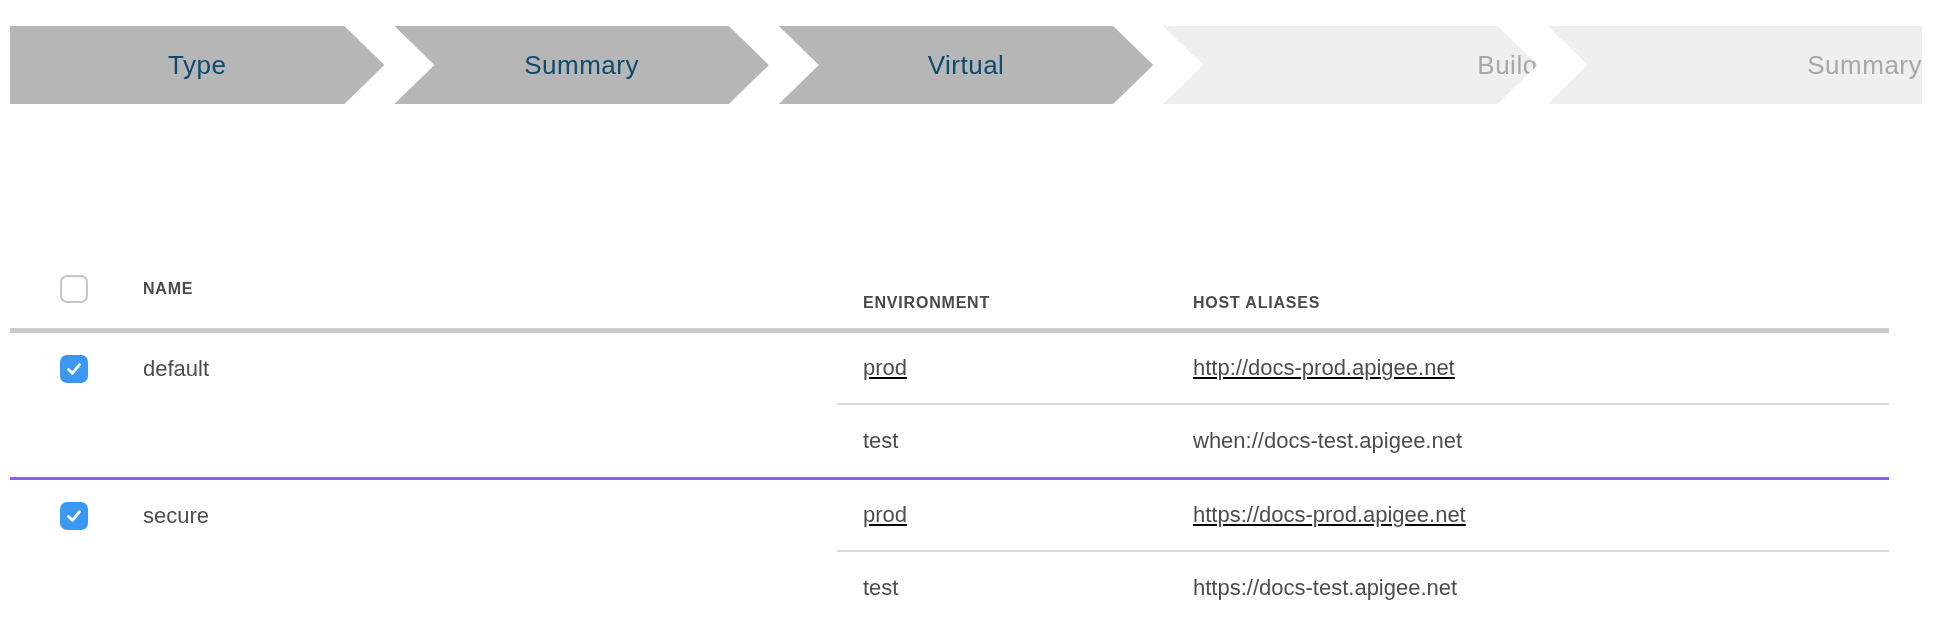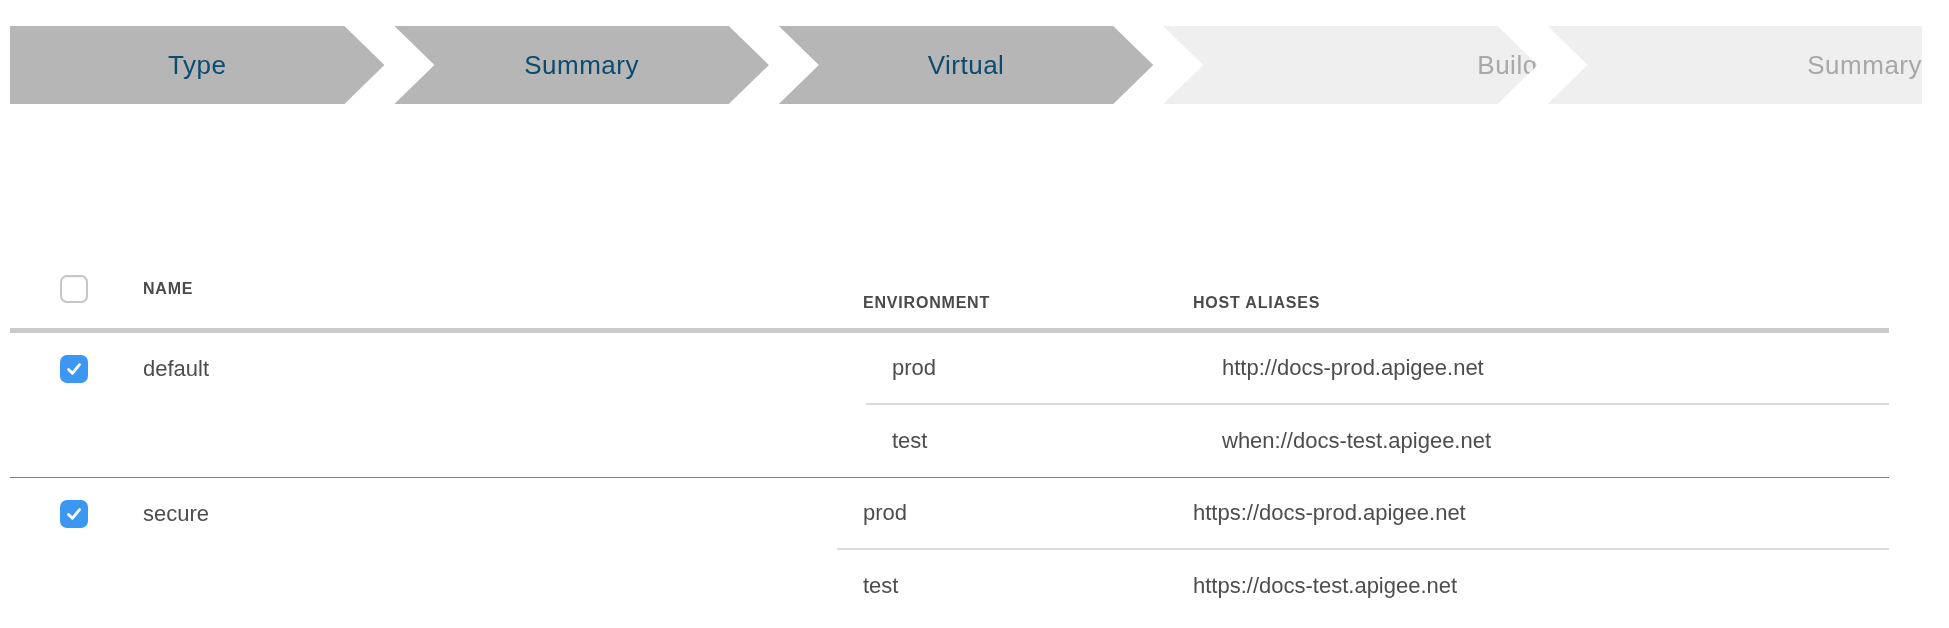--- a/index.html
+++ b/index.html
@@ -34,26 +34,26 @@
                 padding-left:50px; box-sizing:border-box; }
   .right-col  { flex:1 1 auto; display:flex; align-items:center;
                 padding-left:26px; box-sizing:border-box;margin-top:28px; }
   .env-col  { flex:0 0 330px; }
   .host-col { flex:1 1 auto; }
 
   .col-label { font-size:16px; font-weight:700; letter-spacing:0.8px; color:#4a4a4a; }
   .header-row .name-label { margin-left:55px; }
 
   .group-row { display:flex; align-items:flex-start; }
-  .group-row.divided { border-bottom:1px solid #8b5cf6;gap:29px; }
+  .group-row.divided { border-bottom:3px solid #8b5cf6; }
   .group-row .left-col { height:72px; }
   .rows-stack { flex:1 1 auto; display:flex; flex-direction:column; }
   .subrow { display:flex; align-items:center; height:72px;
             padding-left:26px; box-sizing:border-box; }
-  .subrow.thin-divided { border-bottom:2px solid #dadada; }
+  .subrow.thin-divided { border-bottom:2px solid #dadada;text-decoration:underline; }
 
   .cell-text { font-size:22px; color:#4d4d4d; }
   .row-name  { font-size:22px; color:#4d4d4d; margin-left:55px; }
 
   
   .checkbox { width:28px; height:28px; box-sizing:border-box; border-radius:7px;
               display:inline-flex; align-items:center; justify-content:center;
               cursor:pointer; flex:0 0 auto; }
   .checkbox.unchecked { background:#ffffff; border:2px solid #c6c6c6;
                         box-shadow:inset 0 1px 1px rgba(0,0,0,0.06); }

